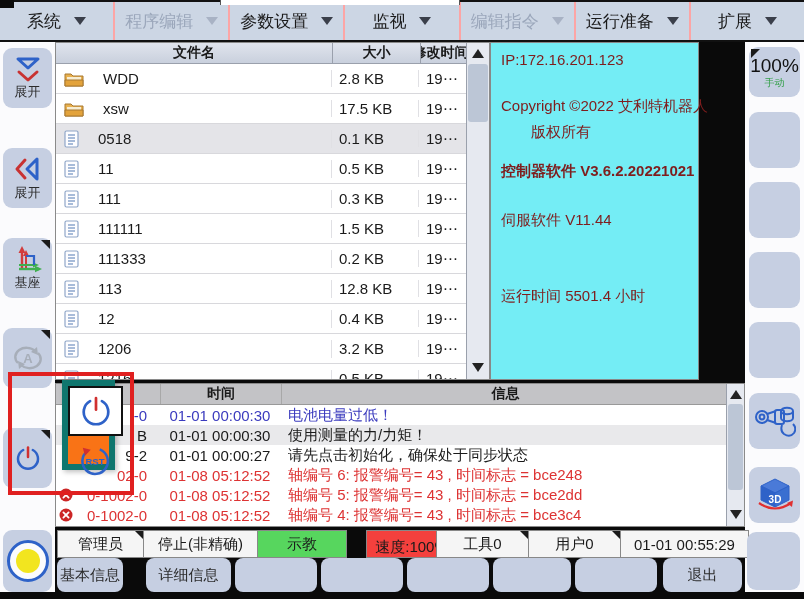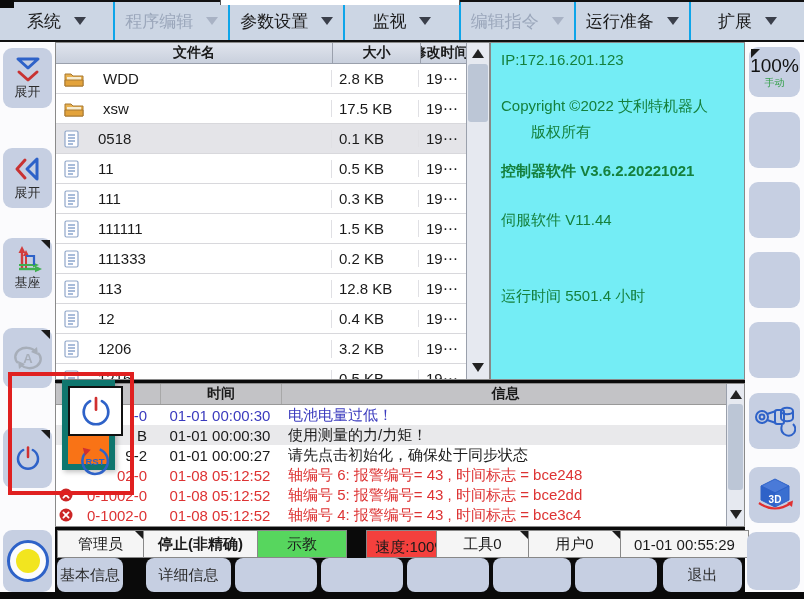--- a/index.html
+++ b/index.html
@@ -1,21 +1,21 @@
 <!DOCTYPE html>
 <html style="--info-bg: #74edf5; --teach-green: #57d65e; --speed-red: #f4403d; --error-red: #dd3333; --notice-blue: #3b3bbe; --annotation: #e02020;"><head>
 <meta charset="utf-8">
 <style>
   html,body{margin:0;padding:0;background:#0a0a0a;}
   #app{position:relative;width:804px;height:599px;background:#0a0a0a;overflow:hidden;
        font-family:"Liberation Sans","DejaVu Sans",sans-serif;color:#1a1a1a;}
   .abs{position:absolute;box-sizing:border-box;}
 
   
-  #menu-bar{left:0;top:0;width:804px;height:42px;background:#0ea5e9;border-top:2px solid #111;
+  #menu-bar{left:0;top:0;width:804px;height:42px;background:#fca5a5;border-top:2px solid #111;
             border-bottom:2px solid #111;display:flex;gap:2px;}
   .menu-item{flex:1;background:#ccd6e4;display:flex;align-items:center;justify-content:center;
              font-size:17px;position:relative;cursor:default;}
   .menu-item .caret{width:0;height:0;border-left:6px solid transparent;border-right:6px solid transparent;
              border-top:8px solid #3a3f4a;margin-left:13px;}
   .menu-item.disabled{color:#9ba7bb;}
   .menu-item.disabled .caret{border-top-color:#a8b2c4;}
   #top-notch{left:220px;top:0;width:240px;height:5px;background:#fff;border-left:1px solid #555;
              border-right:1px solid #555;z-index:5;}
   #top-corner{left:0;top:0;width:14px;height:8px;background:#0a0a0a;z-index:6;}
@@ -57,22 +57,22 @@
   .scrollcol{position:absolute;top:0;right:0;bottom:0;background:#e6e9f0;border-left:1px solid #9aa0ac;}
   #fp-scroll{width:22px;}
   #lp-scroll{width:17px;}
   .sc-up,.sc-dn{position:absolute;left:0;right:0;height:18px;display:flex;align-items:center;justify-content:center;}
   .sc-up{top:1px;}.sc-dn{bottom:3px;}
   .tri-up{width:0;height:0;border-left:6px solid transparent;border-right:6px solid transparent;border-bottom:9px solid #222;}
   .tri-dn{width:0;height:0;border-left:6px solid transparent;border-right:6px solid transparent;border-top:9px solid #222;}
   .sc-thumb{position:absolute;left:1px;right:1px;background:#bcc6d6;border-radius:3px;}
 
   
-  #info-panel{left:490px;top:42px;width:255px;height:338px;background:var(--info-bg,#74edf5);
-              border:1px solid #888;font-size:15px;color:#15803d;}
+  #info-panel{left:490px;top:42px;width:209px;height:338px;background:var(--info-bg,#74edf5);
+              border:1px solid #888;font-size:15px;color:#7f1d1d;}
   .info-line{position:absolute;left:10px;white-space:nowrap;}
 
   
   #log-panel{left:55px;top:383px;width:690px;height:144px;background:#fff;border:1px solid #8a8a8a;overflow:hidden;}
   .lp-header{display:flex;height:20px;background:#c3c3c6;font-size:14px;font-weight:bold;border-bottom:1px solid #999;}
   .lp-header>div{display:flex;align-items:center;justify-content:center;border-right:1px solid #a8a8a8;}
   .lp-h-id{width:104px;}.lp-h-time{width:120px;}.lp-h-msg{width:447px;}
   .lp-rows{position:absolute;left:0;top:21px;width:673px;bottom:-60px;}
   .l-row{height:20px;display:flex;align-items:center;font-size:15px;background:#fff;position:relative;white-space:nowrap;}
   .l-row.shaded{background:#e9e9eb;}
@@ -505,21 +505,21 @@
           <div class="tri-dn"></div>
         </div>
     </div>
   </div>
 
   <div id="status-bar-host">
       <div class="status-seg" style="left: 57px; width: 85px;">
         <span>管理员</span>
         <div class="tri-tr"></div>
       </div>
-      <div class="status-seg" style="left: 143px; width: 113px; font-weight: bold;">
+      <div class="status-seg" style="left: 143px; width: 113px;">
         <span>停止(非精确)</span>
       </div>
       <div class="status-seg seg-green" style="left: 257px; width: 88px;">
         <span>示教</span>
       </div>
       <div class="status-seg seg-red" style="left: 366px; width: 89px; align-items: flex-end;">
         <span>速度:100%</span>
         <div class="tri-tr"></div>
       </div>
       <div class="status-seg" style="left: 436px; width: 91px;">

